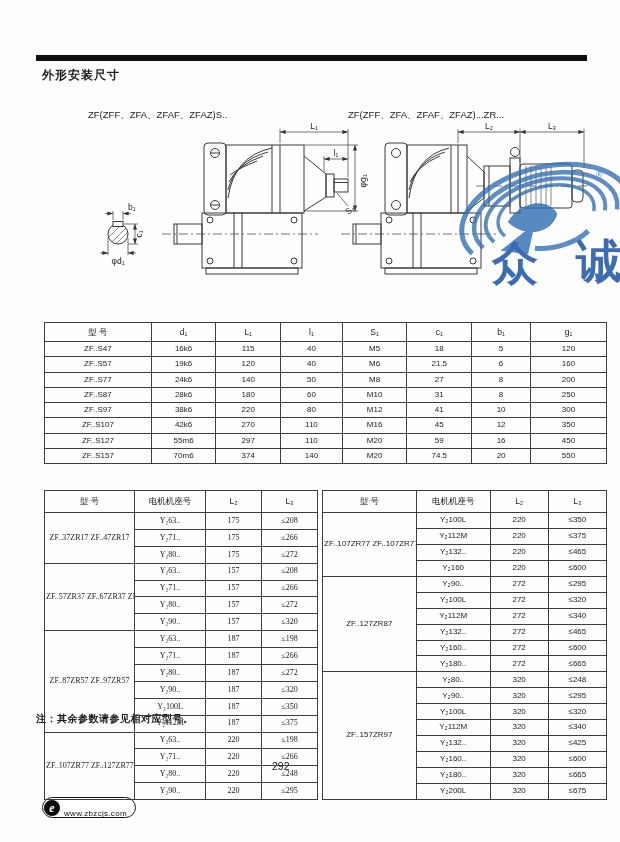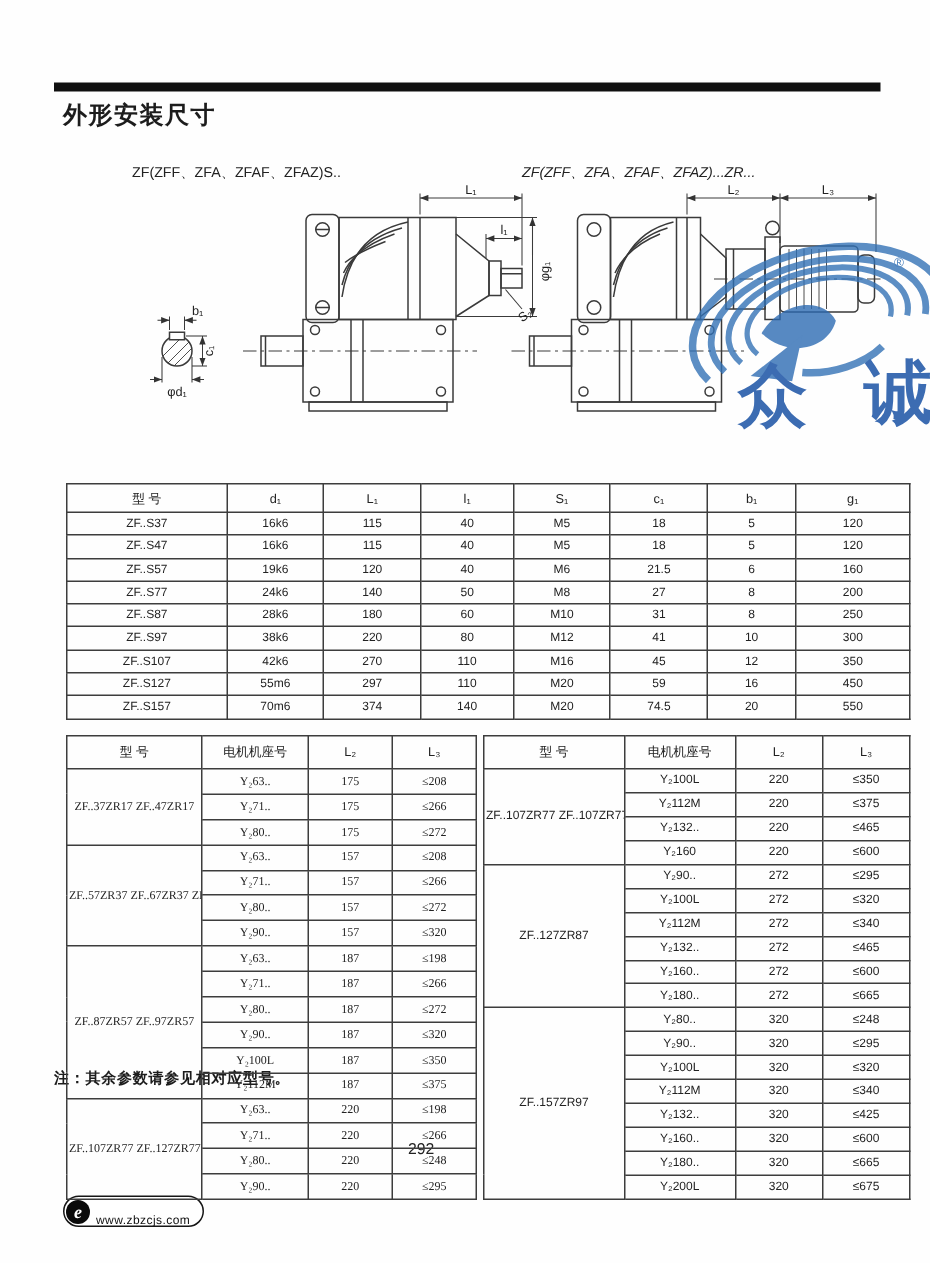--- a/index.html
+++ b/index.html
@@ -1,22 +1,22 @@
 <!DOCTYPE html>
 <html><head>
 <meta charset="utf-8">
 <style>
   html,body{margin:0;padding:0;background:#ffffff;}
   .page{position:relative;width:620px;height:842px;background:#fefefe;overflow:hidden;
         font-family:"Liberation Sans",sans-serif;color:#1c1c1c;}
   .top-rule{position:absolute;left:36px;top:55px;width:551px;height:6px;background:#101010;}
-  .page-title{position:absolute;left:42px;top:67px;margin:0;font-size:16px;font-weight:bold;letter-spacing:1px;}
+  .page-title{position:absolute;left:42px;top:67px;margin:0;font-size:12px;font-weight:bold;letter-spacing:1px;}
   .drawing-title{position:absolute;top:109px;font-size:9.5px;color:#222;}
   .drawing-title.left{left:88px;}
-  .drawing-title.right{left:348px;font-style:italic;}
+  .drawing-title.right{left:348px;}
   .drawings{position:absolute;left:36px;top:118px;width:575px;height:168px;}
   .drawings text{font-family:"Liberation Sans",sans-serif;font-size:8.5px;fill:#222;}
 
   
   .watermark{position:absolute;left:0;top:0;width:620px;height:842px;pointer-events:none;z-index:6;opacity:.88;}
   .wm-char{position:absolute;font-family:"Liberation Serif",serif;font-weight:bold;font-size:46px;color:#2258a8;line-height:1;}
   .wm-reg{position:absolute;left:596px;top:170px;font-size:9px;color:#3170b5;}
 
   
   table.tbl{position:absolute;border-collapse:collapse;table-layout:fixed;background:transparent;z-index:2;margin-top:32px;}
@@ -234,30 +234,20 @@
           <th>L₁</th>
           <th>l₁</th>
           <th>S₁</th>
           <th>c₁</th>
           <th>b₁</th>
           <th>g₁</th>
         </tr>
       </thead>
     <tbody>
         <tr>
-          <td>ZF..S37</td>
-          <td>16k6</td>
-          <td>115</td>
-          <td>40</td>
-          <td>M5</td>
-          <td>18</td>
-          <td>5</td>
-          <td>120</td>
-        </tr>
-        <tr>
           <td>ZF..S47</td>
           <td>16k6</td>
           <td>115</td>
           <td>40</td>
           <td>M5</td>
           <td>18</td>
           <td>5</td>
           <td>120</td>
         </tr>
         <tr>

